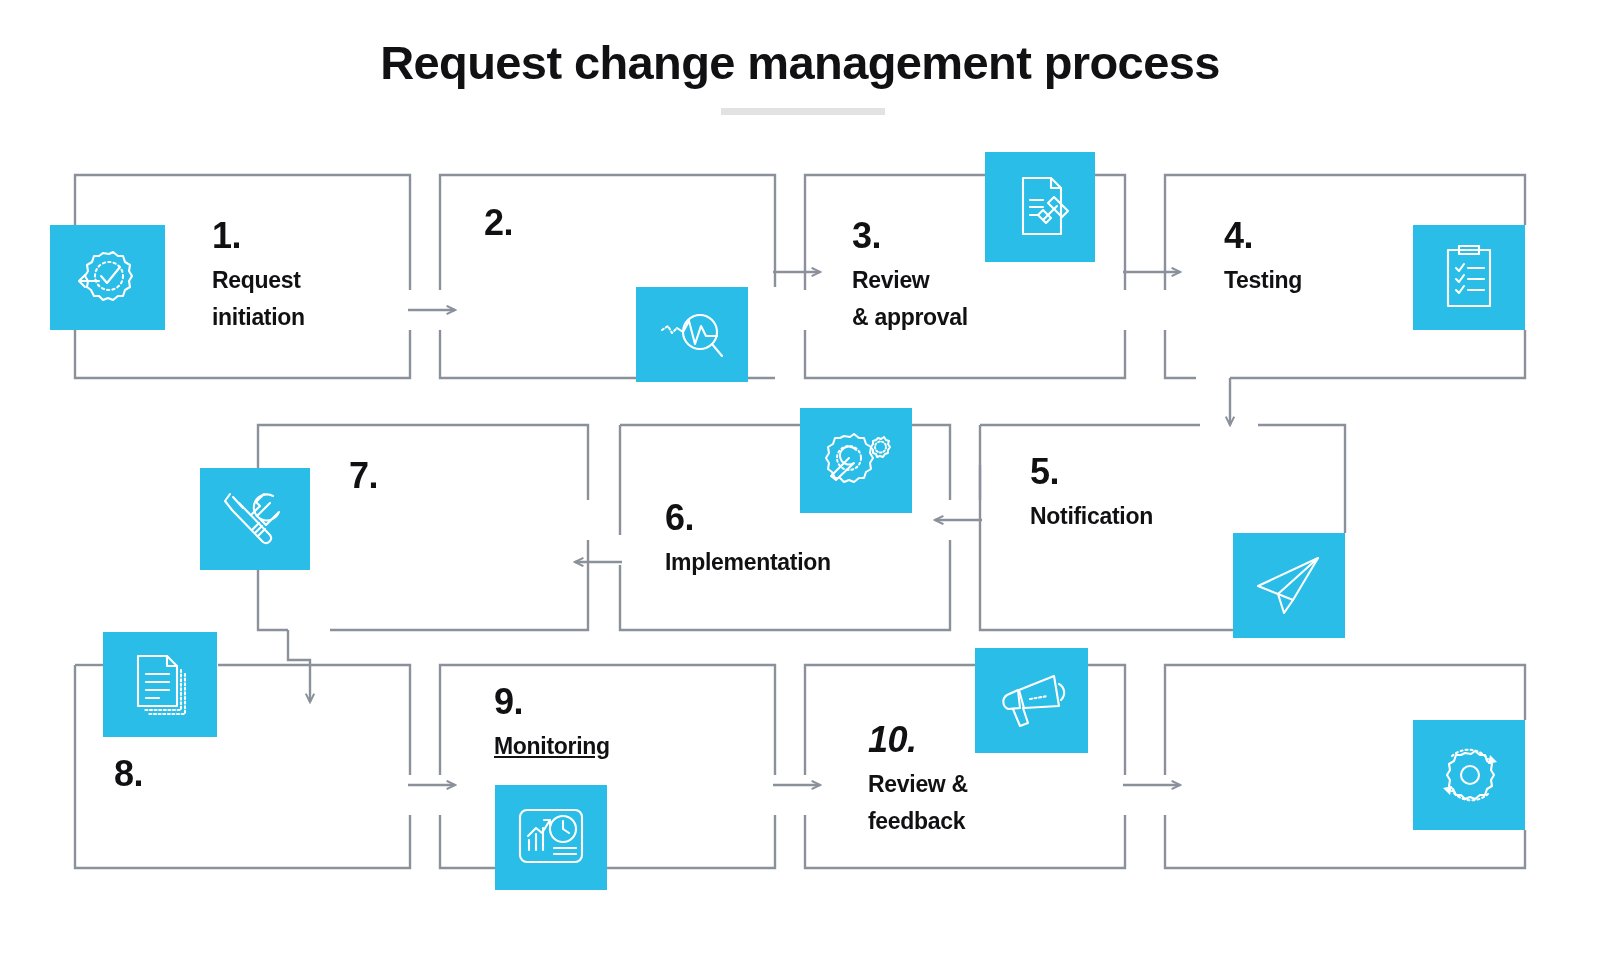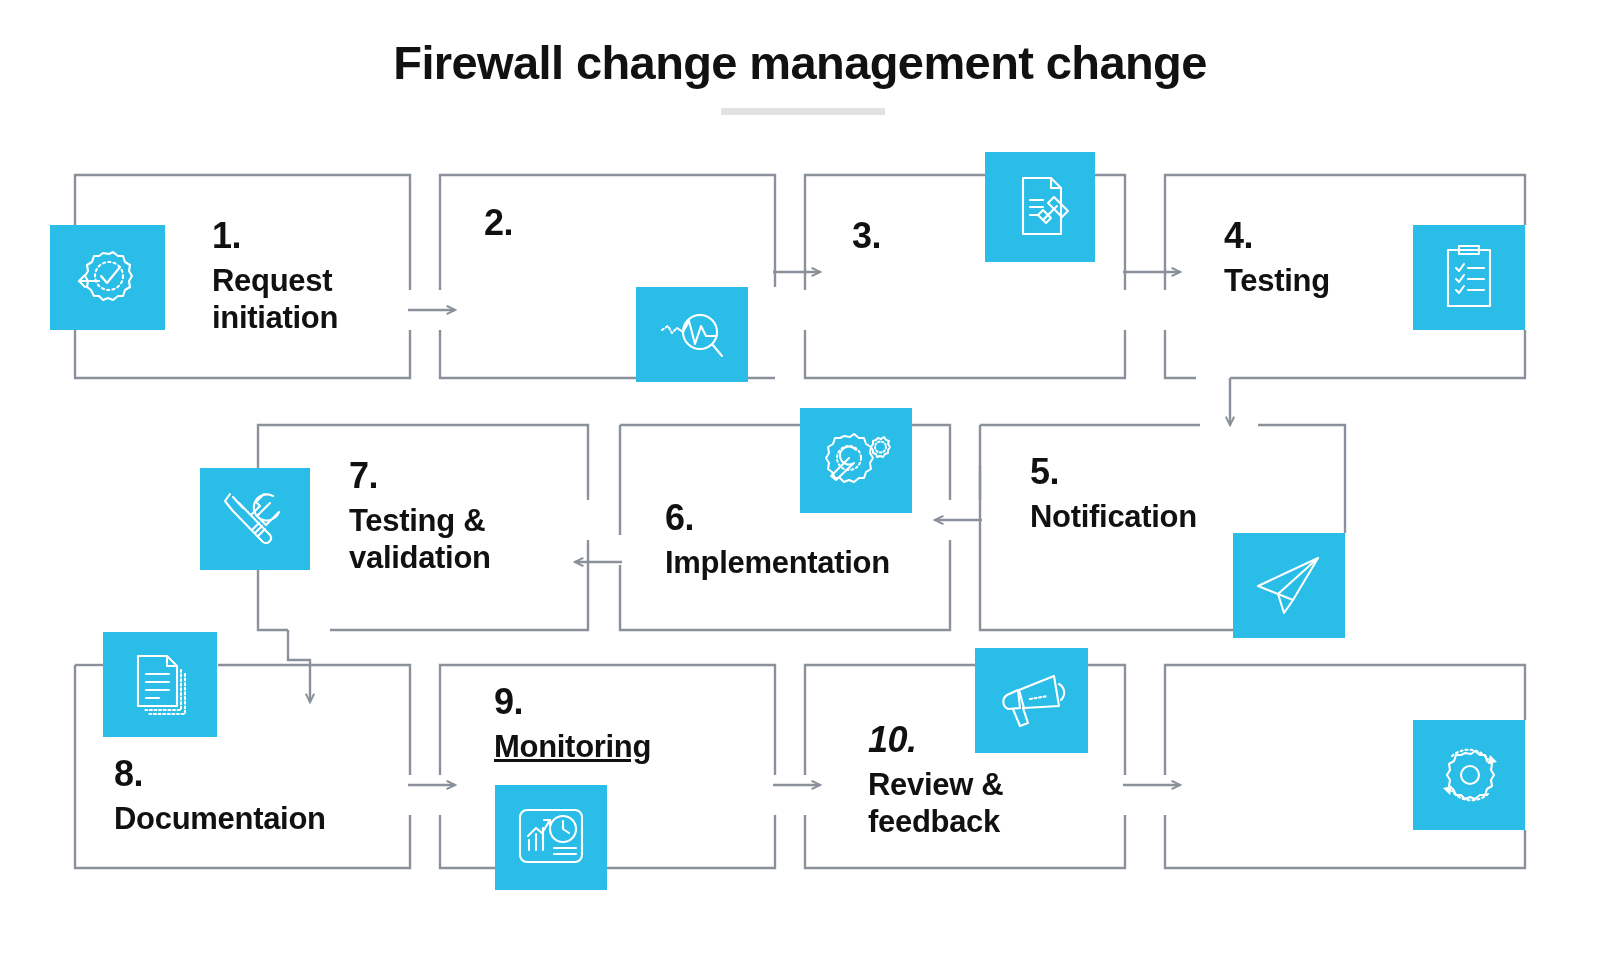--- a/index.html
+++ b/index.html
@@ -33,38 +33,38 @@
   .step{position:absolute;}
   .step .txt{
     position:absolute;
     color:#111113;
     font-weight:bold;
   }
   .num{
     font-size:36px;line-height:40px;letter-spacing:-0.5px;
   }
   .lbl{
-    font-size:31px;line-height:37px;letter-spacing:-0.3px;
+    font-size:23px;line-height:37px;letter-spacing:-0.3px;
     margin-top:6px;white-space:pre-line;
   }
 
   
   .tile{
     position:absolute;
     background:#29bde8;
     display:flex;align-items:center;justify-content:center;
   }
   .tile svg{display:block;}
 </style>
 </head>
 <body>
 
 <div id="stage">
 
-  <div class="title">Firewall change management change</div>
+  <div class="title">Request change management process</div>
   <div class="title-rule"></div>
 
   <svg class="wires" viewBox="0 0 1600 954">
     <defs>
       <marker id="ah" markerWidth="11" markerHeight="11" refX="9.4" refY="5.2" orient="auto" markerUnits="userSpaceOnUse">
         <path d="M1,1 L9.6,5.2 L1,9.4" fill="none" stroke="#8a919b" stroke-width="2"></path>
       </marker>
     </defs>
     <g fill="none" stroke="#8a919b" stroke-width="2.4" stroke-linecap="butt">
 
@@ -133,46 +133,45 @@
     <div class="txt lbl" style="position:relative;">Request
 initiation</div>
   </div>
 
   <div class="step" style="left:484px;top:203px;">
     <div class="txt num" style="position:relative;">2.</div>
   </div>
 
   <div class="step" style="left:852px;top:216px;">
     <div class="txt num" style="position:relative;">3.</div>
+    <div class="txt lbl" style="position:relative;">Review
+&amp; approval</div>
   </div>
 
   <div class="step" style="left:1224px;top:216px;">
     <div class="txt num" style="position:relative;">4.</div>
     <div class="txt lbl" style="position:relative;">Testing</div>
   </div>
 
   <div class="step" style="left:1030px;top:452px;">
     <div class="txt num" style="position:relative;">5.</div>
     <div class="txt lbl" style="position:relative;">Notification</div>
   </div>
 
   <div class="step" style="left:665px;top:498px;">
     <div class="txt num" style="position:relative;">6.</div>
     <div class="txt lbl" style="position:relative;">Implementation</div>
   </div>
 
   <div class="step" style="left:349px;top:456px;">
     <div class="txt num" style="position:relative;">7.</div>
-    <div class="txt lbl" style="position:relative;">Testing &amp;
-validation</div>
   </div>
 
   <div class="step" style="left:114px;top:754px;">
     <div class="txt num" style="position:relative;">8.</div>
-    <div class="txt lbl" style="position:relative;">Documentaion</div>
   </div>
 
   <div class="step" style="left:494px;top:682px;">
     <div class="txt num" style="position:relative;">9.</div>
     <div class="txt lbl" style="position:relative;text-decoration:underline;">Monitoring</div>
   </div>
 
   <div class="step" style="left:868px;top:720px;">
     <div class="txt num" style="position:relative;font-style:italic;">10.</div>
     <div class="txt lbl" style="position:relative;">Review &amp;

